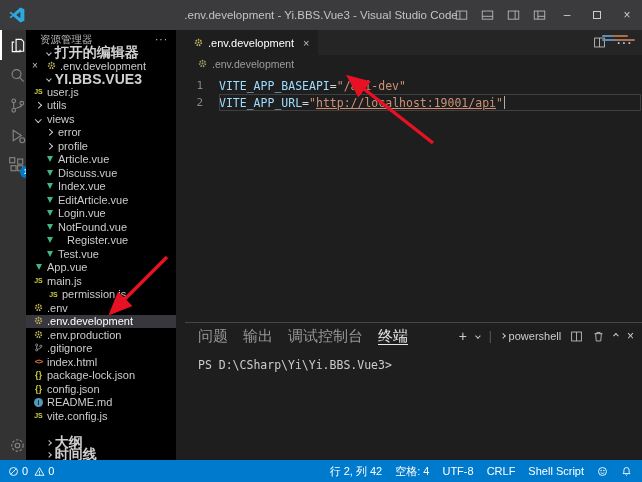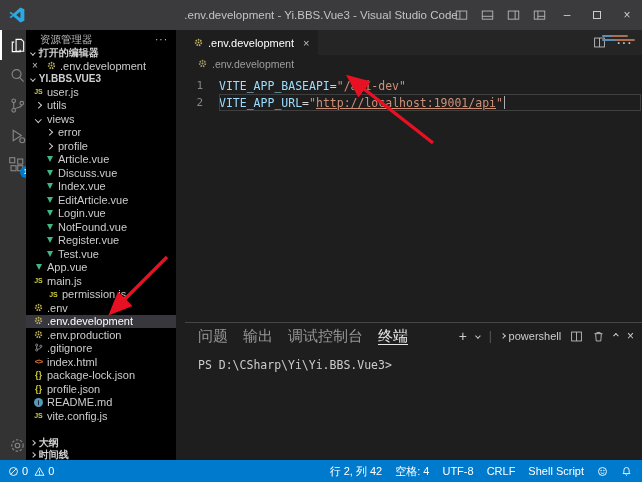--- a/index.html
+++ b/index.html
@@ -22,21 +22,21 @@
   .ab-item { height:30px; display:flex; align-items:center; justify-content:center; position:relative; color:#858585; }
   .ab-item.active { color:#ffffff; box-shadow: inset 2px 0 0 #ffffff; }
   .ab-item svg { width:19px; height:19px; stroke:currentColor; fill:none; stroke-width:1.2; }
   .ab-spacer { flex:1; }
   .badge { position:absolute; right:3px; bottom:2px; background:#007acc; color:#ffffff; border-radius:8px; font-size:8px; min-width:12px; height:12px; line-height:12px; text-align:center; font-weight:bold; }
 
   
   .sidebar { position:absolute; left:26px; top:30px; width:150px; bottom:22px; background:#000000; color:#cccccc; display:flex; flex-direction:column; overflow:hidden; }
   .sb-title { height:16px; padding:3px 8px 0 14px; font-size:10.5px; color:#bbbbbb; display:flex; align-items:center; flex:none; }
   .sb-title .more { margin-left:auto; letter-spacing:1px; color:#cccccc; font-size:10px; }
-  .sb-sec-header { height:13px; display:flex; align-items:center; gap:4px; padding-left:5px; font-size:10px; font-weight:bold; color:#d0d0d0; flex:none; }
+  .sb-sec-header { height:13px; display:flex; align-items:center; gap:4px; padding-left:21px; font-size:14px; font-weight:bold; color:#d0d0d0; flex:none; }
   .oe-item { height:13px; display:flex; align-items:center; padding-left:6px; font-size:11px; flex:none; }
   .oe-item .close-x { width:11px; font-size:10px; color:#c0c0c0; margin-right:2px; }
   .tree { flex:none; }
   .tree-row { display:flex; align-items:center; height:13.5px; font-size:11px; color:#cccccc; cursor:default; white-space:nowrap; }
   .tree-row.selected { background:#37373d; color:#ffffff; }
   .slot { width:13px; flex:none; display:flex; align-items:center; justify-content:center; }
   .tree-label { margin-left:2px; }
   .cchev { display:inline-block; width:4.5px; height:4.5px; border-right:1.2px solid #cccccc; border-bottom:1.2px solid #cccccc; }
   .cchev.right { transform:rotate(-45deg); }
   .cchev.down { transform:rotate(45deg); }
@@ -269,21 +269,21 @@
             <span class="fi-vue"></span>
           </span>
           <span class="tree-label">Login.vue</span>
         </div>
         <div class="tree-row" style="padding-left: 17px;">
           <span class="slot">
             <span class="fi-vue"></span>
           </span>
           <span class="tree-label">NotFound.vue</span>
         </div>
-        <div class="tree-row" style="padding-left: 17px;">
+        <div class="tree-row" style="padding-left: 17px; gap: 9px;">
           <span class="slot">
             <span class="fi-vue"></span>
           </span>
           <span class="tree-label">Register.vue</span>
         </div>
         <div class="tree-row" style="padding-left: 17px;">
           <span class="slot">
             <span class="fi-vue"></span>
           </span>
           <span class="tree-label">Test.vue</span>
@@ -353,21 +353,21 @@
         <div class="tree-row" style="padding-left: 6px;">
           <span class="slot">
             <span class="fi-json">{}</span>
           </span>
           <span class="tree-label">package-lock.json</span>
         </div>
         <div class="tree-row" style="padding-left: 6px;">
           <span class="slot">
             <span class="fi-json">{}</span>
           </span>
-          <span class="tree-label">profile.json</span>
+          <span class="tree-label">config.json</span>
         </div>
         <div class="tree-row" style="padding-left: 6px;">
           <span class="slot">
             <span class="fi-md">i</span>
           </span>
           <span class="tree-label">README.md</span>
         </div>
         <div class="tree-row" style="padding-left: 6px;">
           <span class="slot">
             <span class="fi-js">JS</span>

